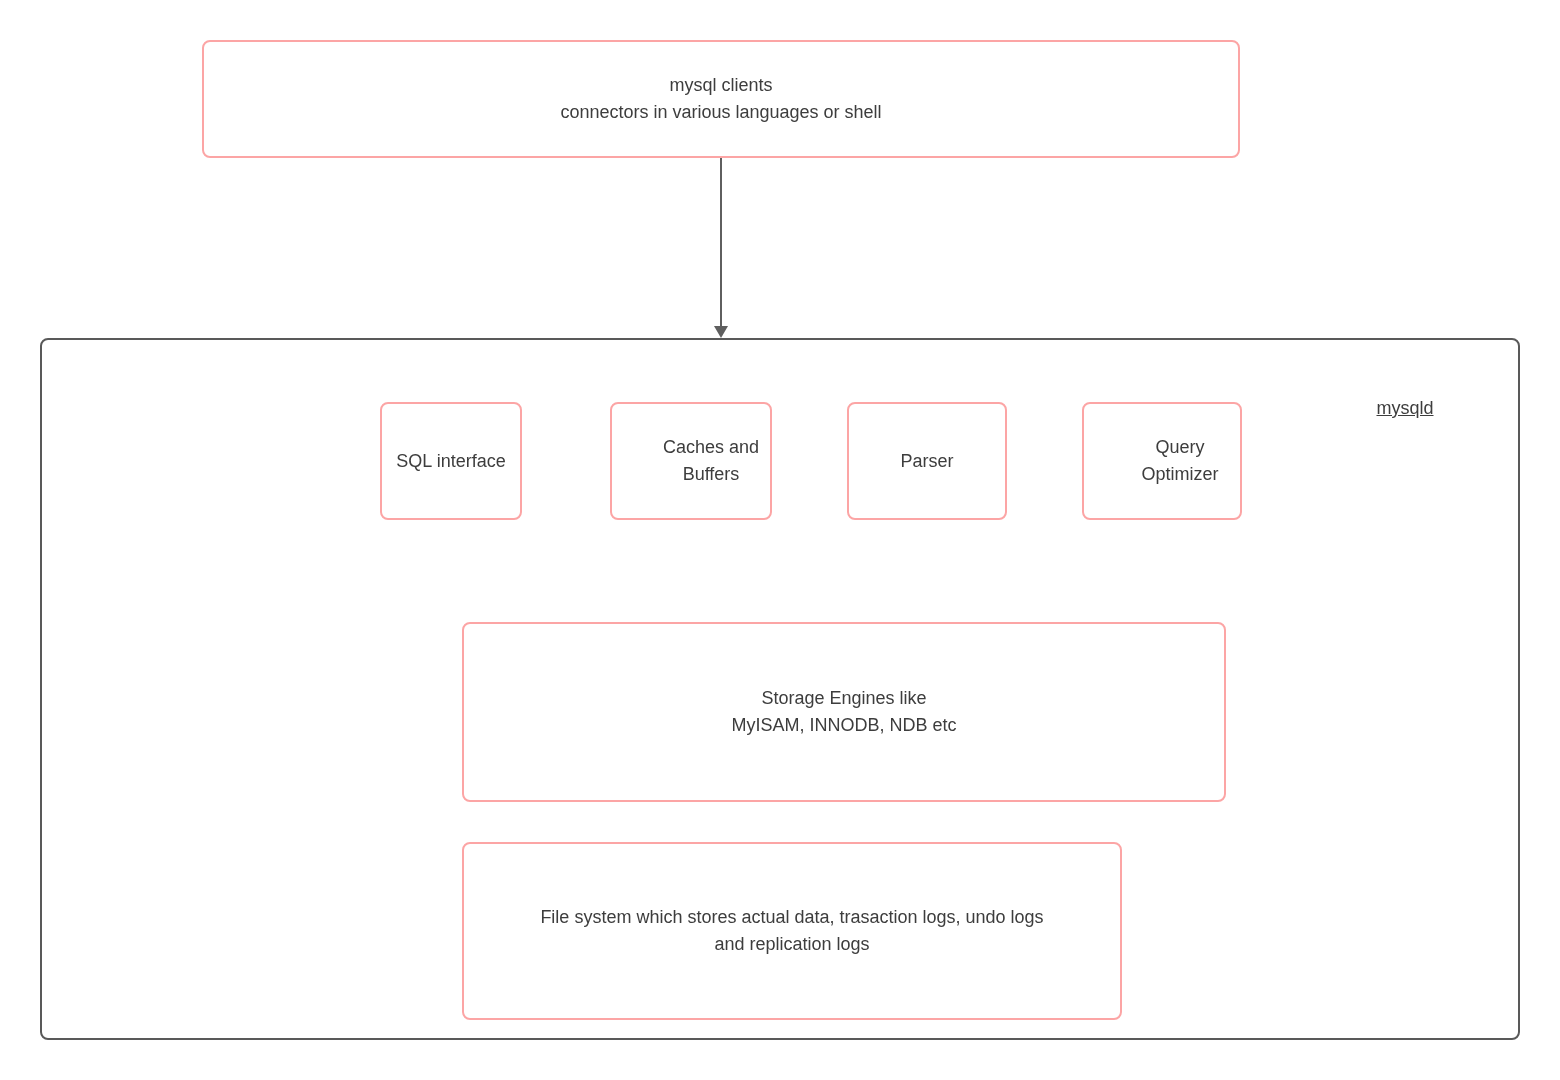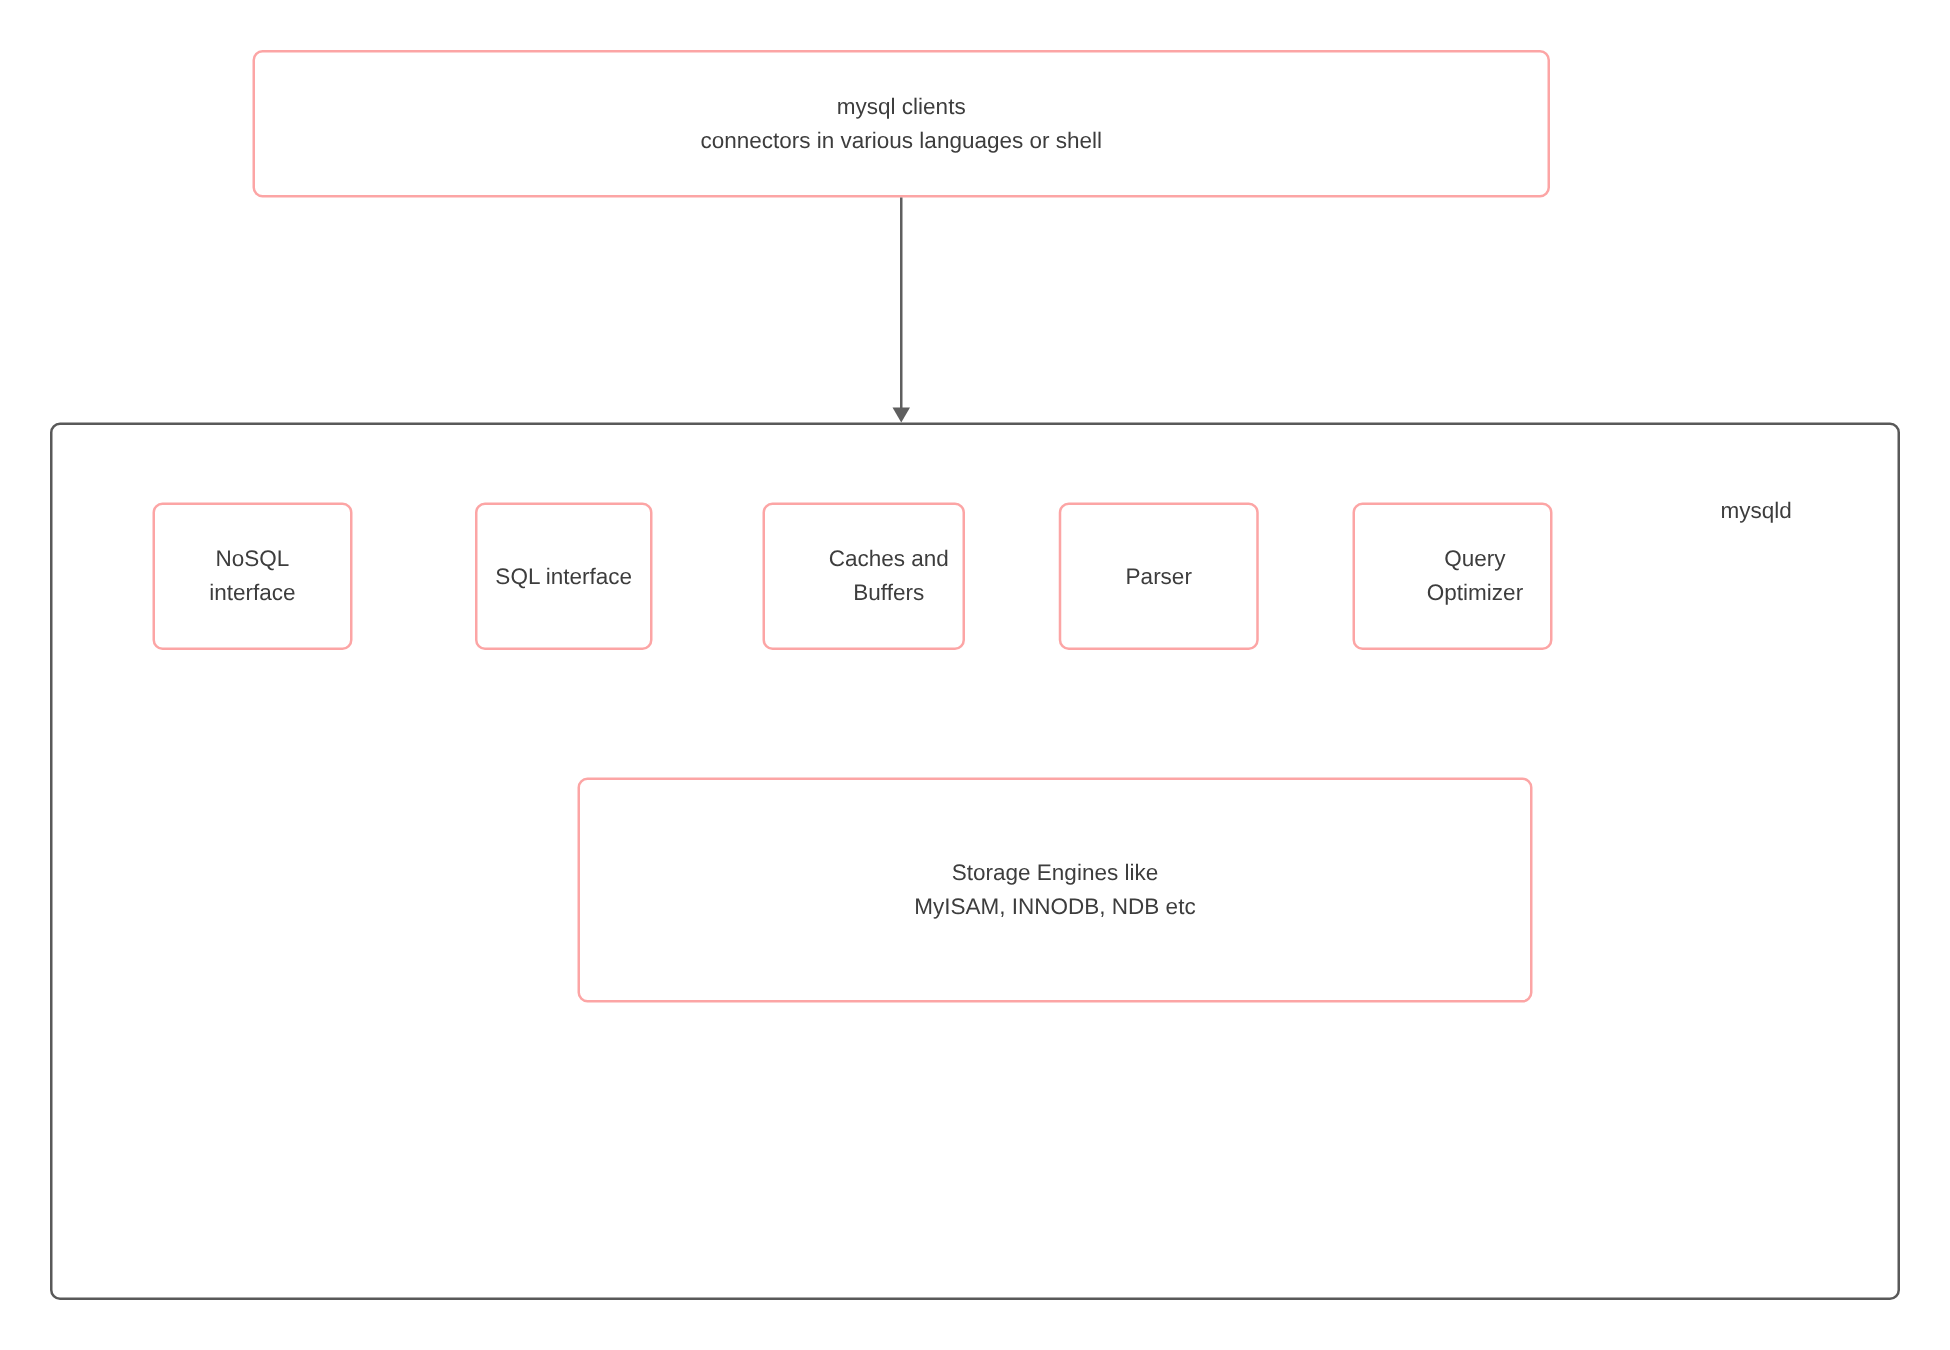--- a/index.html
+++ b/index.html
@@ -77,20 +77,21 @@
     background: #ffffff;
   }
   .mysqld-label {
     position: absolute;
     left: 1288px;
     top: 58px;
     width: 150px;
     text-align: center;
     color: #3d3d3d;
     font-size: 18px;
+    text-decoration: underline;
   }
   
   .comp {
     height: 118px;
     top: 62px;
   }
   .comp-0 { left: 80px;  width: 160px; }
   .comp-1 { left: 338px; width: 142px; }
   .comp-2 { left: 568px; width: 162px; padding-left: 48px; }
   .comp-3 { left: 805px; width: 160px; align-items: center; }
@@ -122,24 +123,20 @@
 
   <div class="arrow">
     <div class="arrow-line"></div>
     <div class="arrow-head"></div>
   </div>
 
   <div class="mysqld-box">
 
     <div class="mysqld-label">mysqld</div>
 
-    <div class="box comp comp-0">
-      <span>NoSQL
-interface</span>
-    </div>
 
     <div class="box comp comp-1">
       <span>SQL interface</span>
     </div>
 
     <div class="box comp comp-2">
       <span>Caches and
 Buffers</span>
     </div>
 
@@ -150,16 +147,20 @@
     <div class="box comp comp-4">
       <span>Query
 Optimizer</span>
     </div>
 
     <div class="box storage-box">
       <span>Storage Engines like
 MyISAM, INNODB, NDB etc</span>
     </div>
 
+    <div class="box filesystem-box">
+      <span>File system which stores actual data, trasaction logs, undo logs
+and replication logs</span>
+    </div>
 
   </div>
 
 </div>
 
 </body></html>

